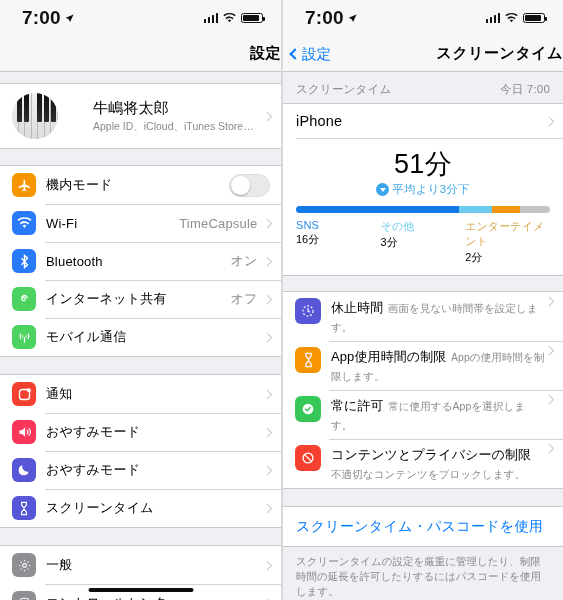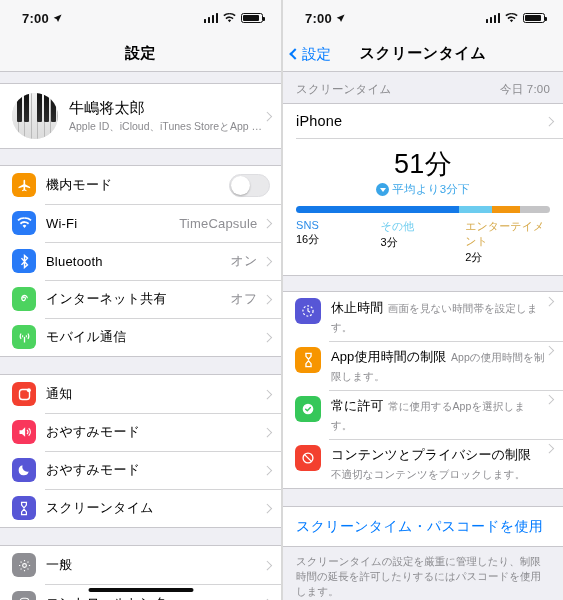--- a/index.html
+++ b/index.html
@@ -16,37 +16,37 @@
   }
   .phone.right { width:280px; margin-left:2px; }
   .gap { width:0px; background:#c9c9c9; }
 
   
   .statusbar {
     height:36px; background:#f7f7f8;
     display:flex; align-items:center; justify-content:space-between;
     padding:0 18px 0 22px;
   }
-  .sb-time { font-size:13px; font-weight:bold; color:#111; letter-spacing:.2px; display:flex; align-items:center; gap:4px;}
+  .sb-time { font-size:19px; font-weight:bold; color:#111; letter-spacing:.2px; display:flex; align-items:center; gap:4px;}
   .loc-arrow { display:inline-block; }
   .sb-right { display:flex; align-items:center; gap:5px; }
   .signal { display:flex; align-items:flex-end; gap:1.5px; height:10px; }
   .signal i { display:block; width:2.5px; background:#111; border-radius:.5px; }
   .signal i:nth-child(1){height:4px;}
   .signal i:nth-child(2){height:6px;}
   .signal i:nth-child(3){height:8px;}
   .signal i:nth-child(4){height:10px;}
   .batt { width:22px; height:10.5px; border:1.2px solid #111; border-radius:2.5px; position:relative; padding:1px;}
   .batt::after{content:"";position:absolute;right:-3px;top:3px;width:1.6px;height:4px;background:#111;border-radius:0 1px 1px 0;}
   .batt span{display:block;height:100%;width:90%;background:#111;border-radius:1px;}
 
   
   .navbar {
     height:36px; background:#f7f7f8;
-    display:flex; align-items:center; justify-content:center;
+    display:flex; align-items:center; justify-content:flex-end;
     position:relative; border-bottom:.5px solid #c8c7cc;
   }
   .nav-title { font-size:15px; font-weight:bold; color:#000; letter-spacing:.5px;}
   .nav-back {
     position:absolute; left:8px; top:0; height:36px;
     display:flex; align-items:center; gap:2px;
     color:#007aff; font-size:14.5px;
   }
   .chev-left{ width:8px;height:8px;border-left:2px solid #007aff;border-bottom:2px solid #007aff;transform:rotate(45deg); margin-right:1px;}
 
@@ -86,21 +86,21 @@
 
   
   .acct-row { display:flex; align-items:center; padding:9px 11px 9px 12px; background:#fff; }
   .avatar {
     width:46px; height:46px; border-radius:50%; flex:none; margin-right:11px;
     overflow:hidden; position:relative; background:#e6e6e6;
   }
   .keys { position:absolute; inset:0; display:flex; }
   .keys i { flex:1; background:linear-gradient(180deg,#f2f2f2 0%,#dcdcdc 100%); border-right:.5px solid #b9b9b9;}
   .blk { position:absolute; top:0; width:5px; height:62%; background:linear-gradient(180deg,#111 0%,#2c2c2c 100%); border-radius:0 0 1px 1px;}
-  .acct-text { flex:1; min-width:0; }
+  .acct-text { flex:1; min-width:0;margin-left:24px; }
   .acct-name { font-size:15px; color:#000; margin-bottom:2px; letter-spacing:.2px;}
   .acct-sub { font-size:10.5px; color:#8a8a8e; white-space:nowrap; overflow:hidden; text-overflow:ellipsis; }
 
   
   .sec-header {
     display:flex; align-items:center; justify-content:space-between;
     padding:10px 13px 6px 13px; background:#efeff4;
   }
   .sec-header .l { font-size:11.5px; color:#8a8a8e; letter-spacing:.2px;}
   .sec-header .r { font-size:11.5px; color:#8a8a8e; letter-spacing:.2px;}

